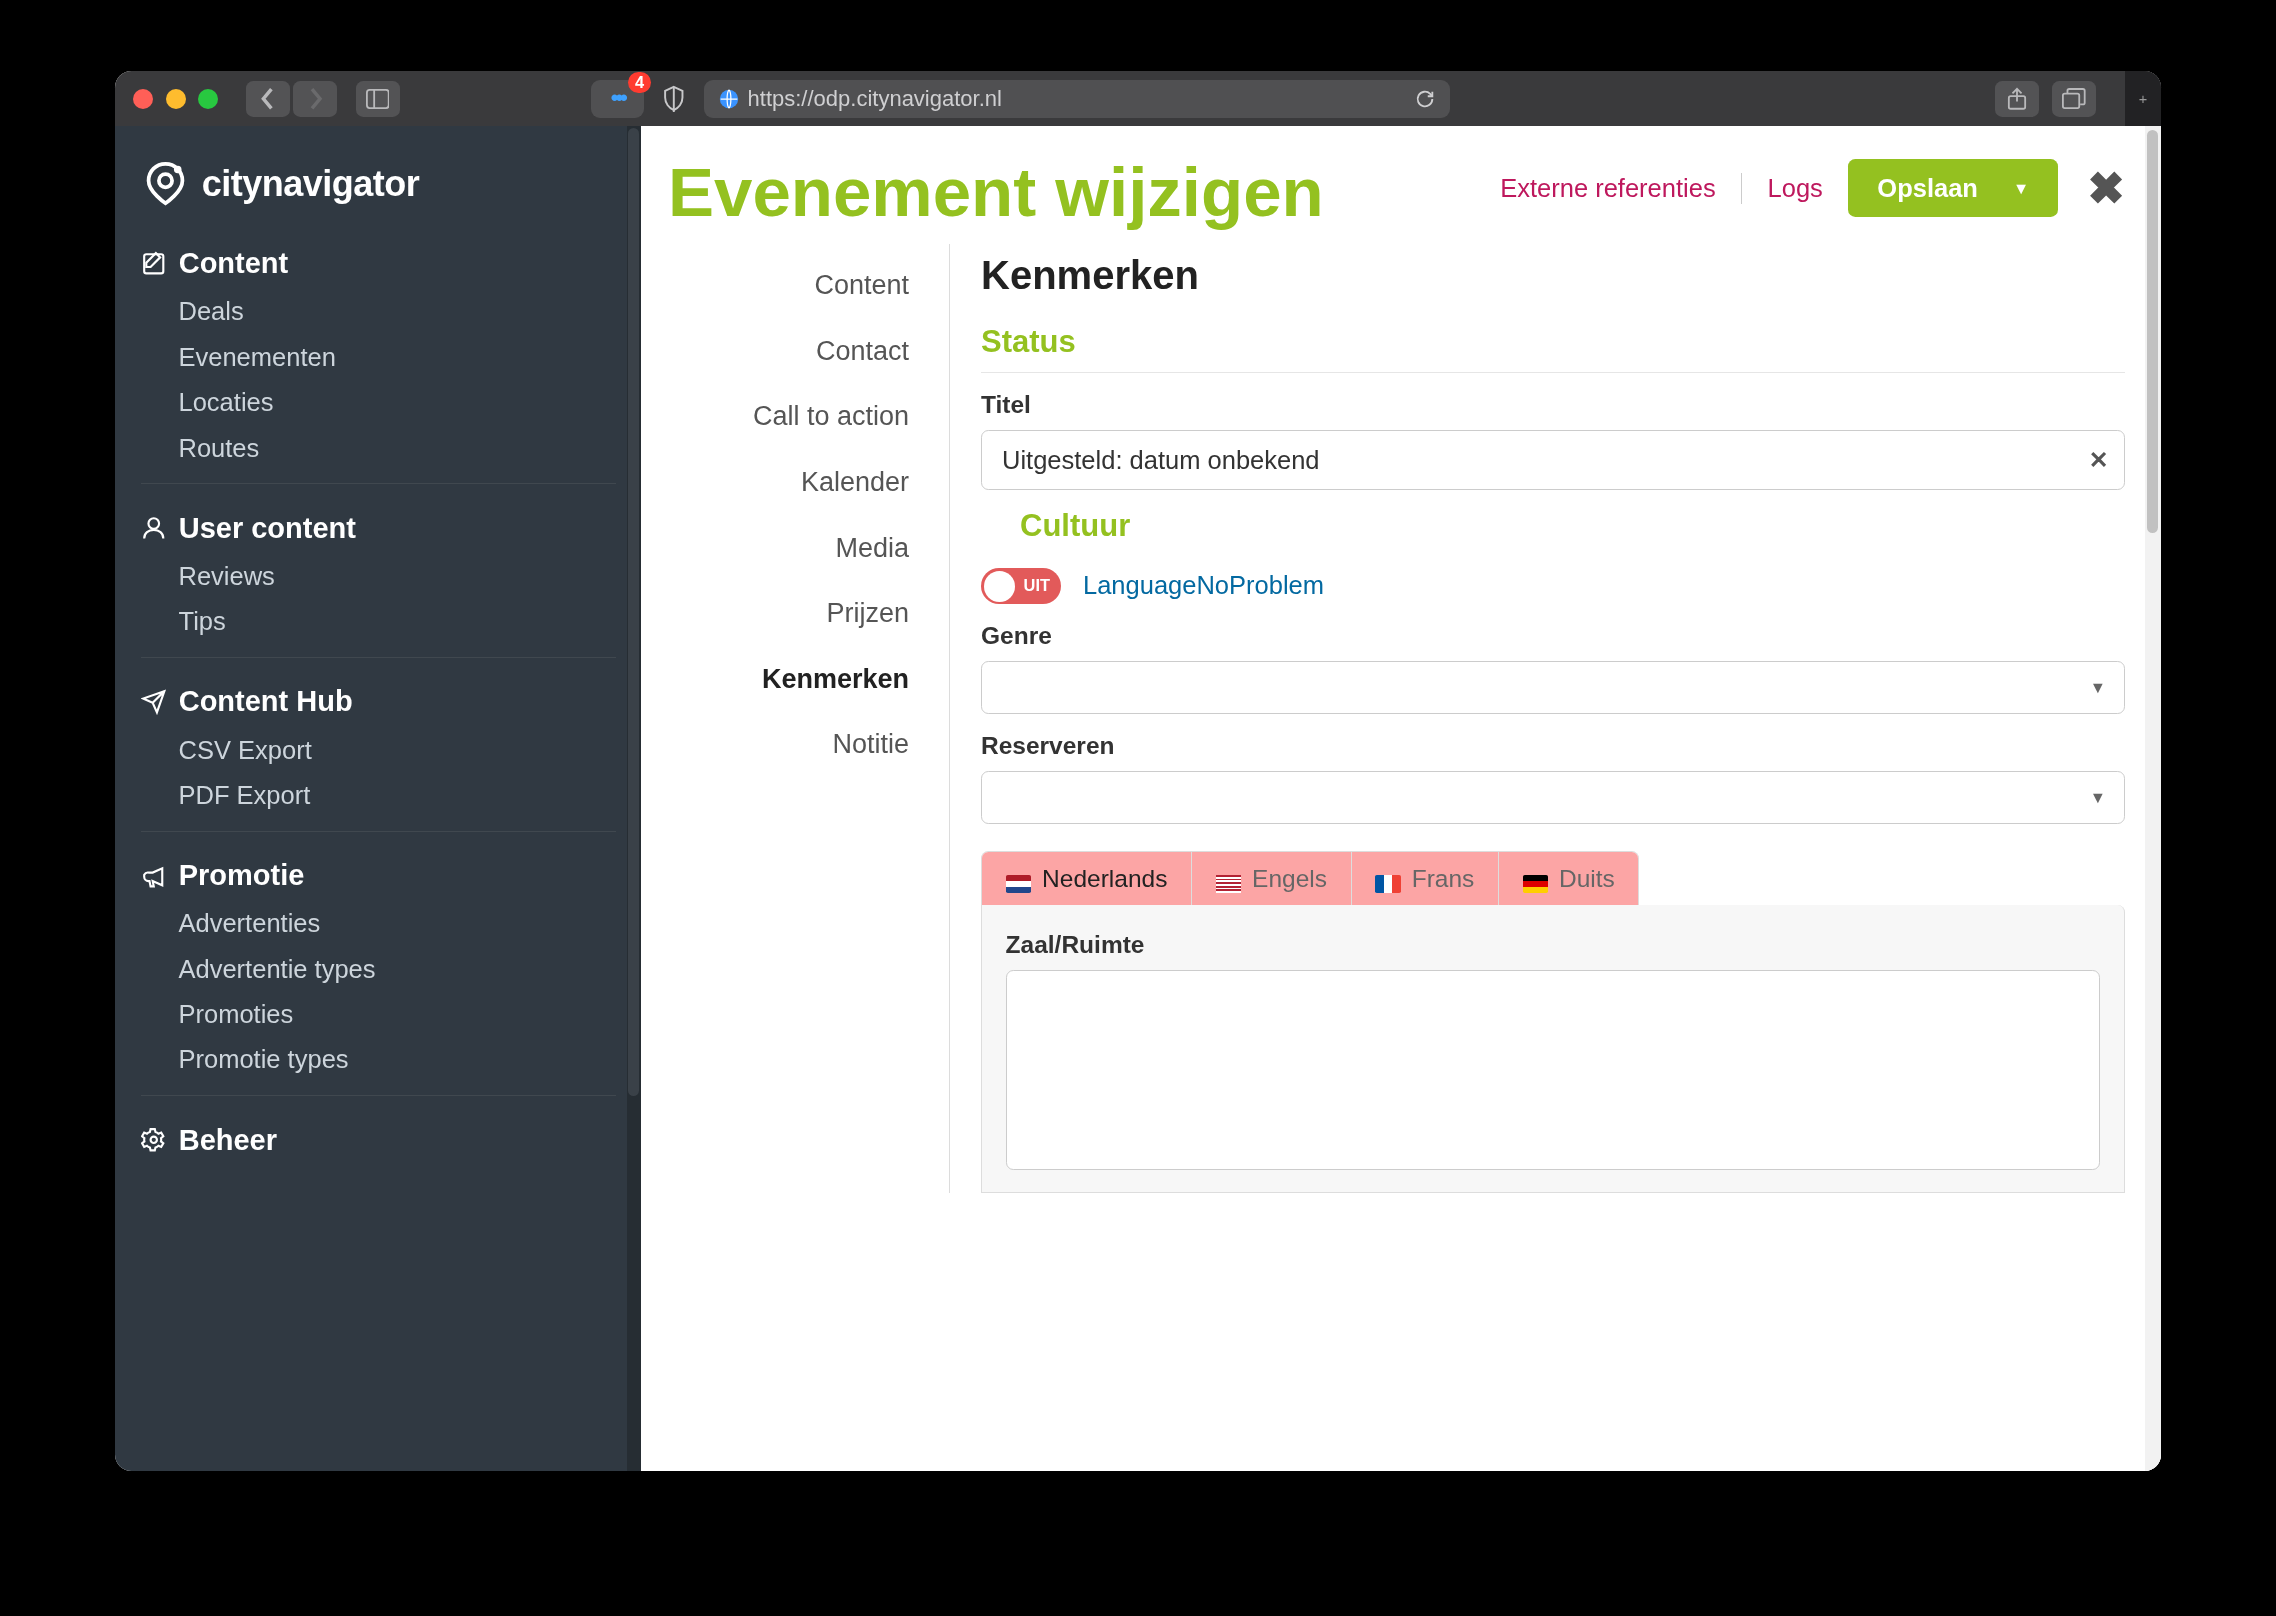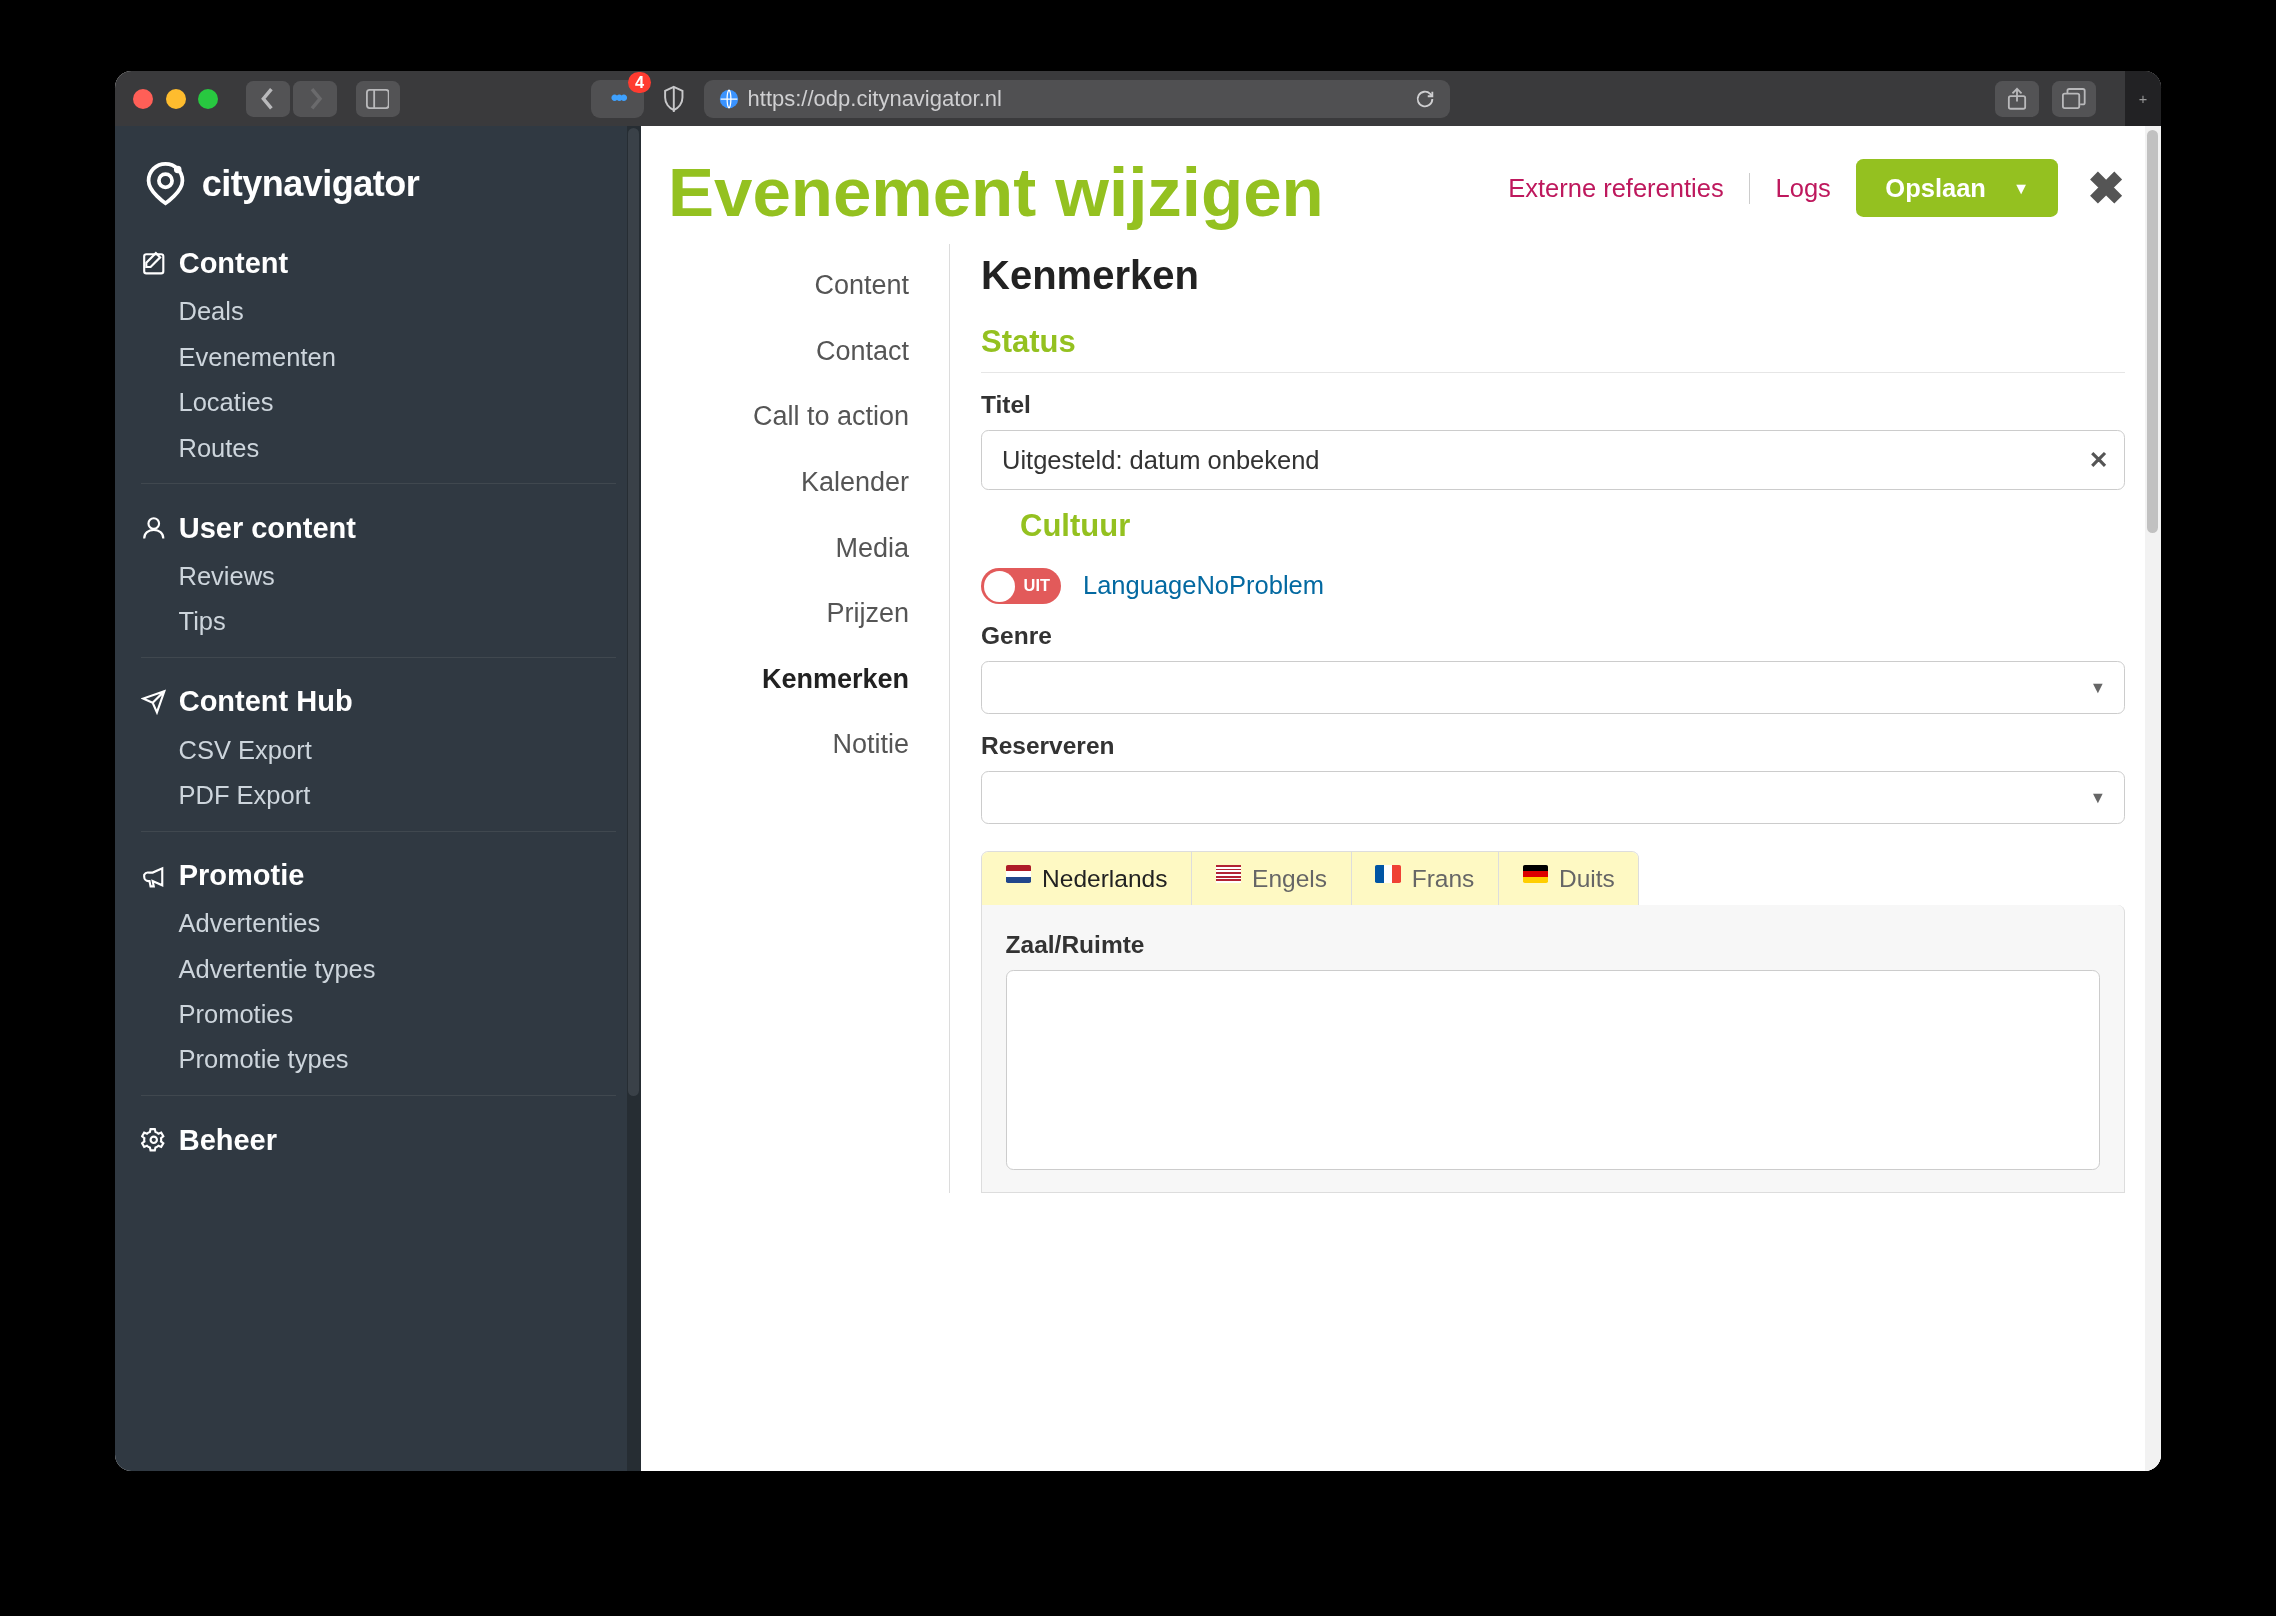--- a/index.html
+++ b/index.html
@@ -79,21 +79,21 @@
 .nav-head svg{ width:25.5px; height:25.5px;}
 .nav-item { font-size: 25.5px; color:#cdd5dc; padding: 8.2px 0 8.2px 38px; cursor:pointer;}
 
 .side-scroll{ position:absolute; right:0; top:0; width:14.5px; height:100%; background:#262d33;}
 .side-scroll-thumb{ position:absolute; right:1.8px; top:1.8px; width:11px; height:72%; background:#3a4148; border-radius:5.5px;}
 
 
 .main{ flex:1; position:relative; overflow:hidden; background:#fff;}
 .toplink{ font-size:25.5px; color:#be185d; cursor:pointer;text-align:right;}
 .vdiv{ width:0.9px; height:31px; background:#ccc;}
-.btn-save{ background:#94c120; color:#fff; font-size:25.5px; font-weight:700; padding: 14.5px 29px; border-radius:7.3px; display:flex; align-items:center; gap:27px; cursor:pointer;}
+.btn-save{ background:#94c120; color:#fff; font-size:25.5px; font-weight:700; padding: 14.5px 29px; border-radius:7.3px; display:flex; align-items:center; gap:35px; cursor:pointer;}
 .btn-save .caret{ font-size:16.4px;}
 .btn-close{ color:#555; font-size:45px; font-weight:900; cursor:pointer; margin-left:3.6px;}
 
 
 .pagehead{ position:relative; height:118px;}
 .pagehead-title{ position:absolute; left:0; top:27px; font-size:69px; font-weight:700; color:#94c120;}
 .pagehead-actions{ position:absolute; right:36px; top:33px; display:flex; align-items:center; gap:25.5px;}
 
 .work{ display:flex;}
 .worknav{ width:309px; border-right:0.9px solid #dcdcdc; padding-top:9px;}
@@ -109,21 +109,21 @@
 .wm-input-clear{ position:absolute; right:16.4px; top:50%; transform:translateY(-50%); font-size:23.6px; color:#555; font-weight:700; cursor:pointer;}
 .wm-select{ width:100%; border:0.9px solid #ccc; border-radius:7.3px; height:53px; position:relative; background:#fff;}
 .wm-select .caret{ position:absolute; right:18px; top:50%; transform:translateY(-50%); color:#666; font-size:16.4px;}
 
 .toggle-row{ display:flex; align-items:center; gap:22px; margin:22px 0 9px 0;}
 .toggle{ width:80px; height:36px; border-radius:36px; background:#e25a5a; position:relative; display:flex; align-items:center; justify-content:flex-end; padding-right:11px; color:#fff; font-size:16.4px; font-weight:700;}
 .toggle-knob{ position:absolute; left:2.7px; top:2.7px; width:31px; height:31px; border-radius:50%; background:#fff;}
 .toggle-label{ font-size:25.5px; color:#0369a1;}
 
 .lang-tabs{ display:flex; border:0.9px solid #ddd; border-bottom:none; margin-top:27px; width:fit-content; border-radius:7.3px 7.3px 0 0; overflow:hidden;}
-.lang-tab{ padding: 12.7px 23.6px; font-size:24.5px; color:#666; background:#fef9c3; border-right:0.9px solid #ddd; display:flex; align-items:flex-start; gap:11px; cursor:pointer;}
+.lang-tab{ padding: 12.7px 23.6px; font-size:24.5px; color:#666; background:#fca5a5; border-right:0.9px solid #ddd; display:flex; align-items:flex-end; gap:11px; cursor:pointer;}
 .lang-tab:last-child{border-right:none;}
 .lang-tab.active{ color:#222;}
 .flag{ width:25.5px; height:18px; display:inline-block; border-radius:1.8px;}
 .flag-nl{ background: linear-gradient(to bottom, #ae1c28 33%, #fff 33%, #fff 66%, #21468b 66%);}
 .flag-en{ background: #3c3b6e; position:relative;}
 .flag-en::after{content:""; position:absolute; inset:0; background: repeating-linear-gradient(to bottom, #b22234 0 1.8px, #fff 1.8px 3.6px);}
 .flag-fr{ background: linear-gradient(to right, #0055a4 33%, #fff 33%, #fff 66%, #ef4135 66%);}
 .flag-de{ background: linear-gradient(to bottom, #000 33%, #dd0000 33%, #dd0000 66%, #ffce00 66%);}
 
 .lang-body{ border:0.9px solid #ddd; border-radius:0 7.3px 0 0; padding: 22px 23.6px; background:#f7f7f7; border-top:none;}

